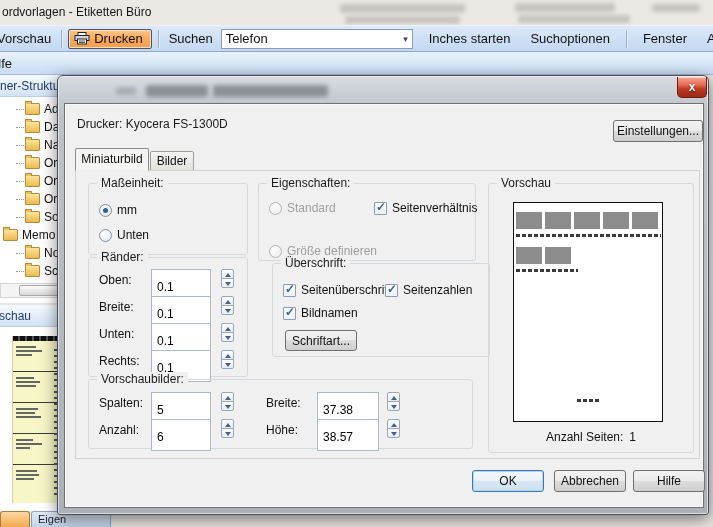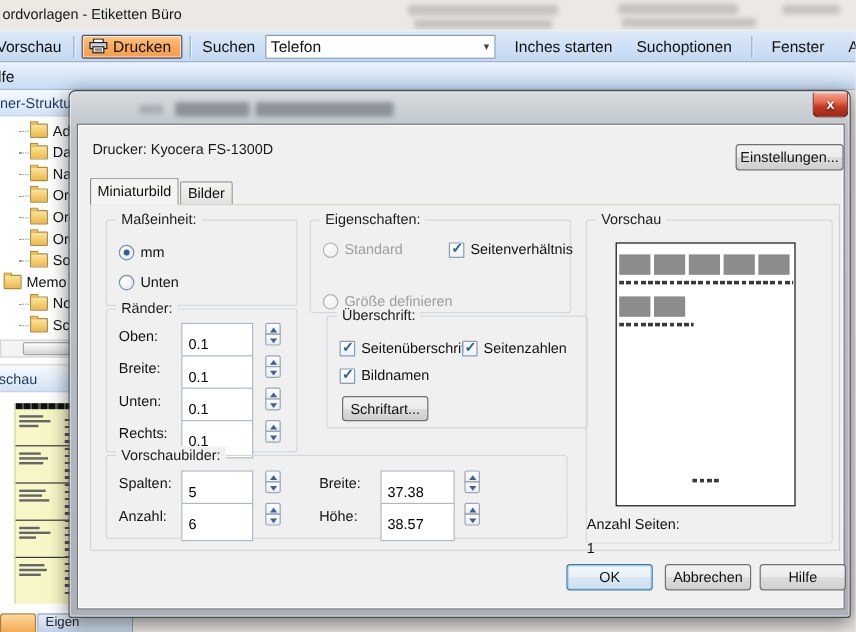--- a/index.html
+++ b/index.html
@@ -122,21 +122,21 @@
   .spin .dn::after{content:"";position:absolute;left:3px;top:3px;border-left:3px solid transparent;
      border-right:3px solid transparent;border-top:4px solid #44618c;}
   #schriftart-btn{position:absolute;left:12px;top:66px;width:72px;height:21px;}
   
   #preview-page{position:absolute;left:24px;top:18px;width:150px;height:220px;
      background:#fff;border:1px solid #111;box-sizing:border-box;}
   .thumb{position:absolute;width:26px;height:17px;background:#8c8c8c;}
   .dashes{position:absolute;height:3px;
      background:repeating-linear-gradient(90deg,#3a3a3a 0 4px,transparent 4px 6px);}
   #pages-line{position:absolute;left:0;top:246px;width:100%;display:flex;
-     justify-content:center;gap:6px;font-size:12px;flex-direction:column;}
+     justify-content:center;gap:6px;font-size:12px;}
   #btn-ok{left:407px;top:366px;width:72px;height:22px;border:1px solid #3a7ab0;
      box-shadow:inset 0 0 0 1px #aed4ee;
      background:linear-gradient(#f2f7fb,#e9f1f8 50%,#d9e7f3 50%,#cfe0ef);}
   #btn-cancel{left:489px;top:366px;width:72px;height:22px;}
   #btn-help{left:568px;top:366px;width:72px;height:22px;}
 </style>
 </head>
 <body>
 
 <div class="abs" id="titlebar">

